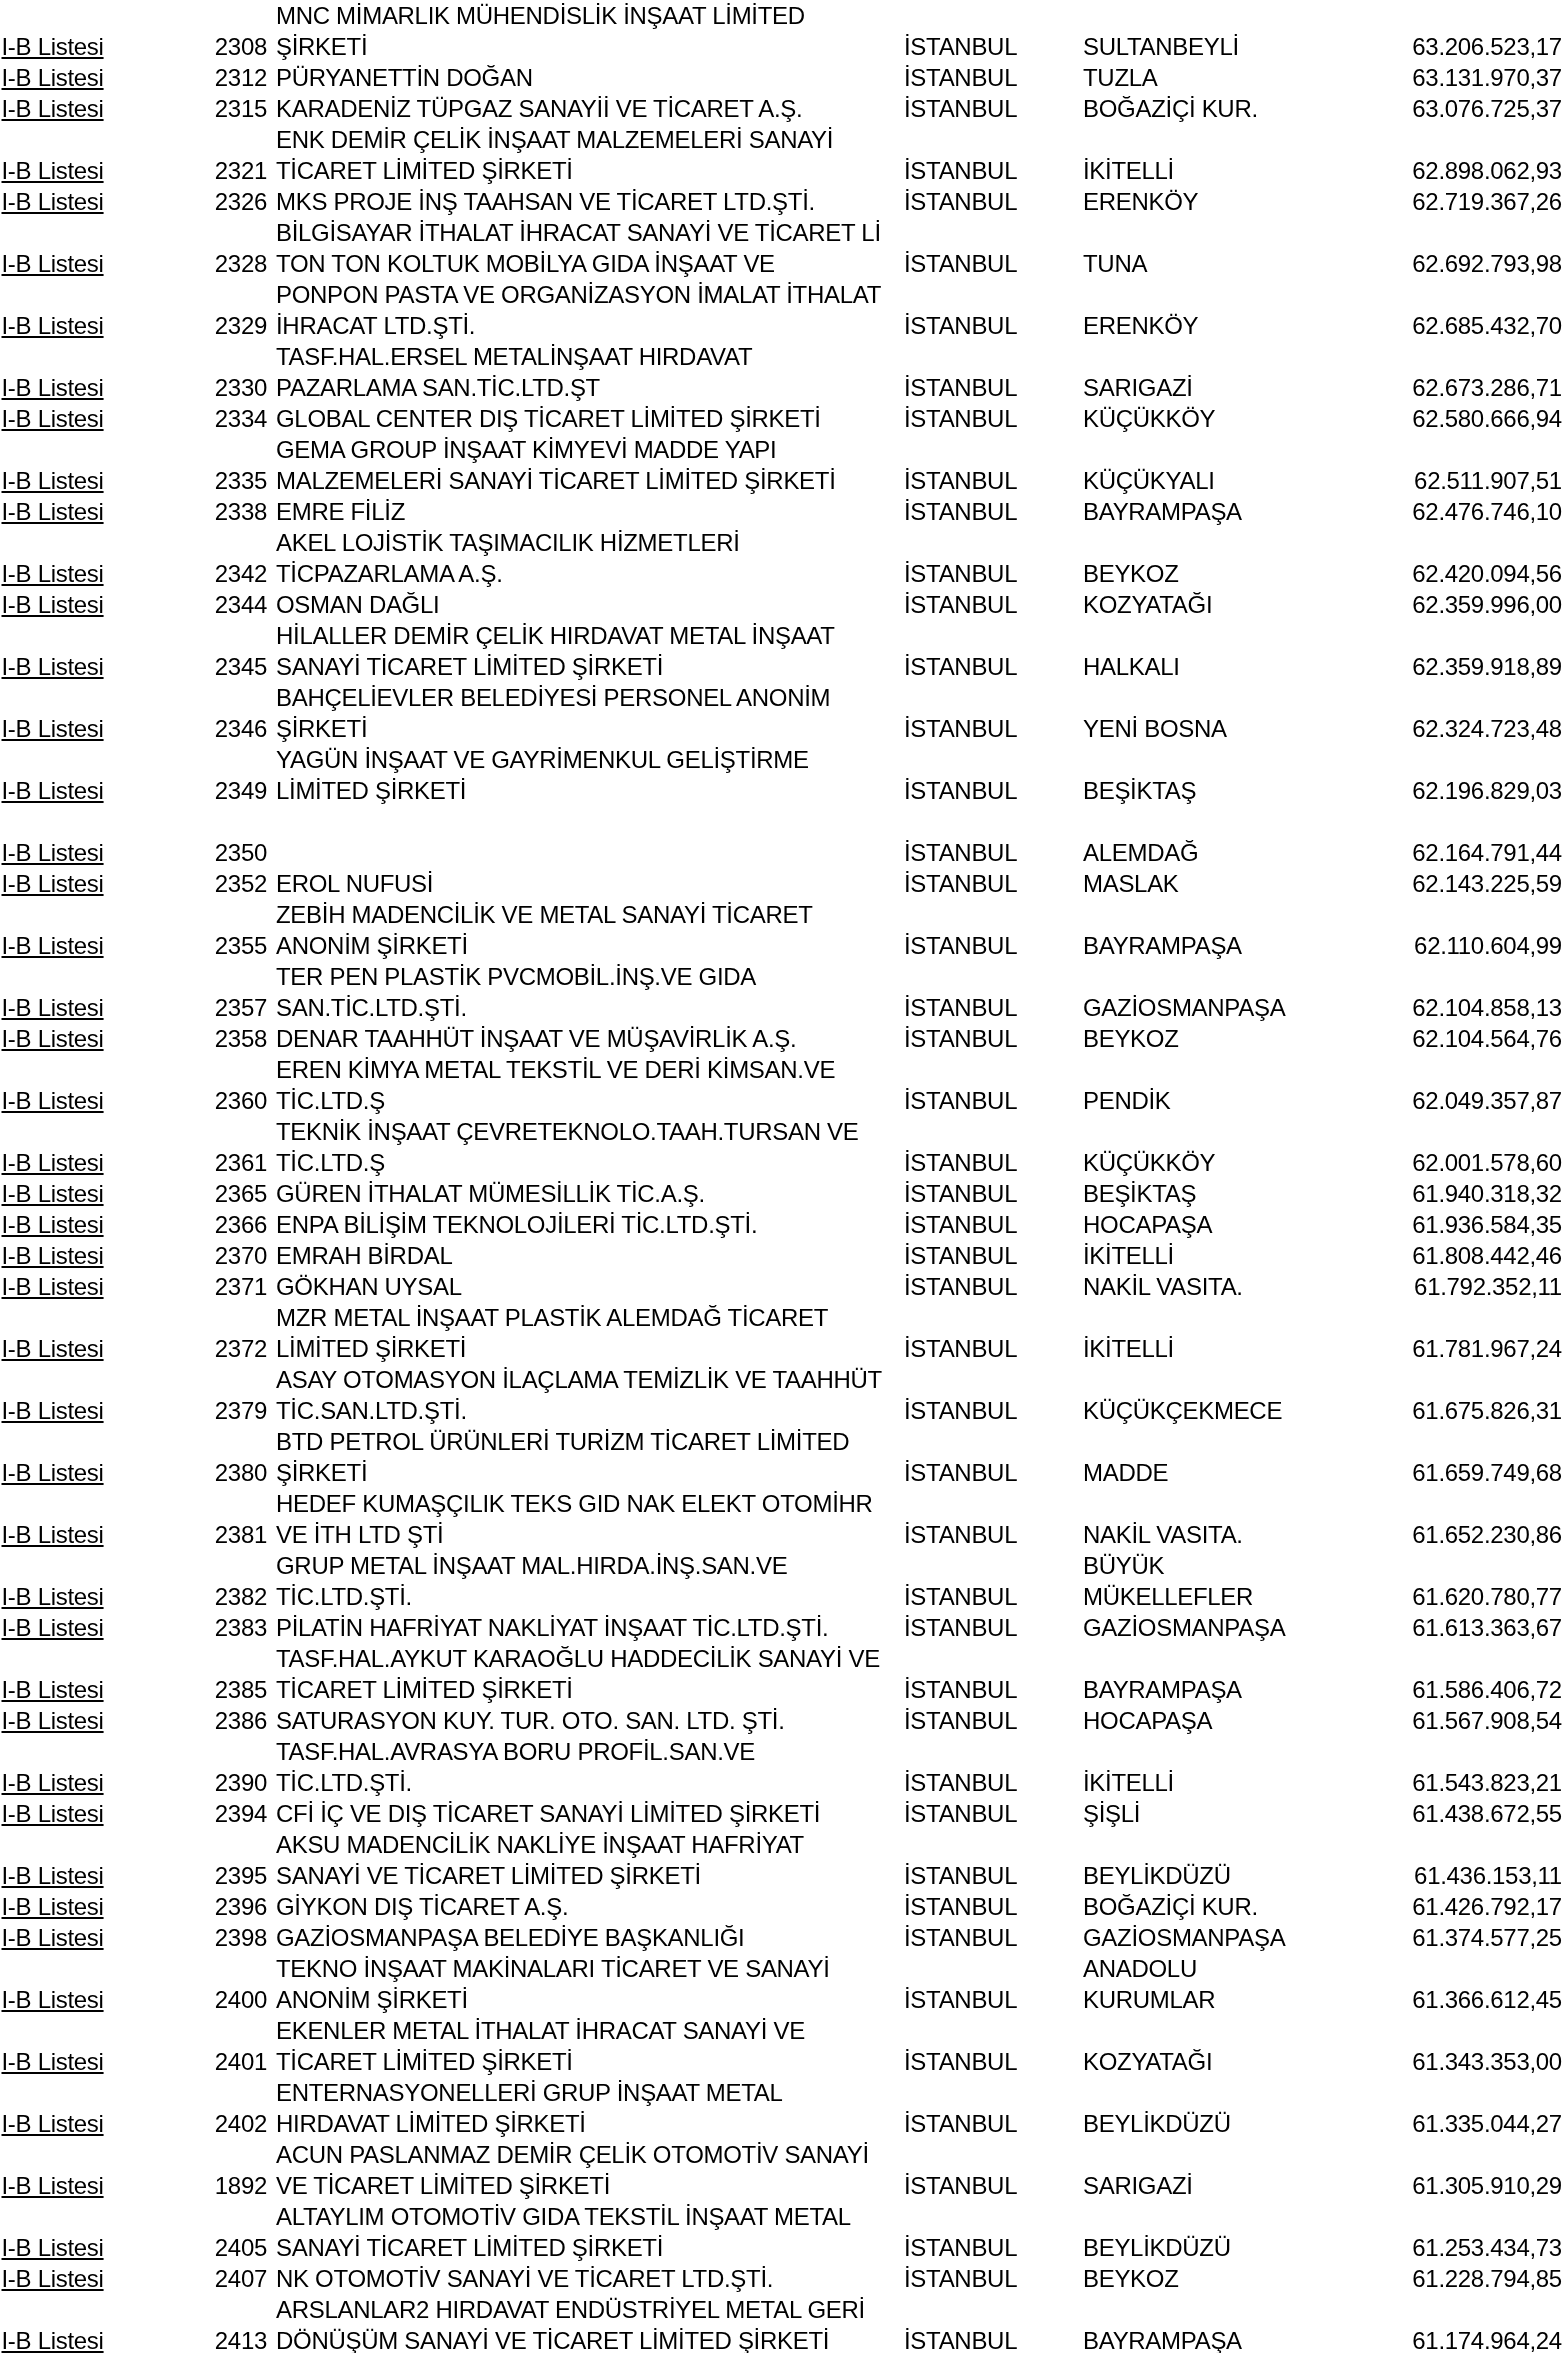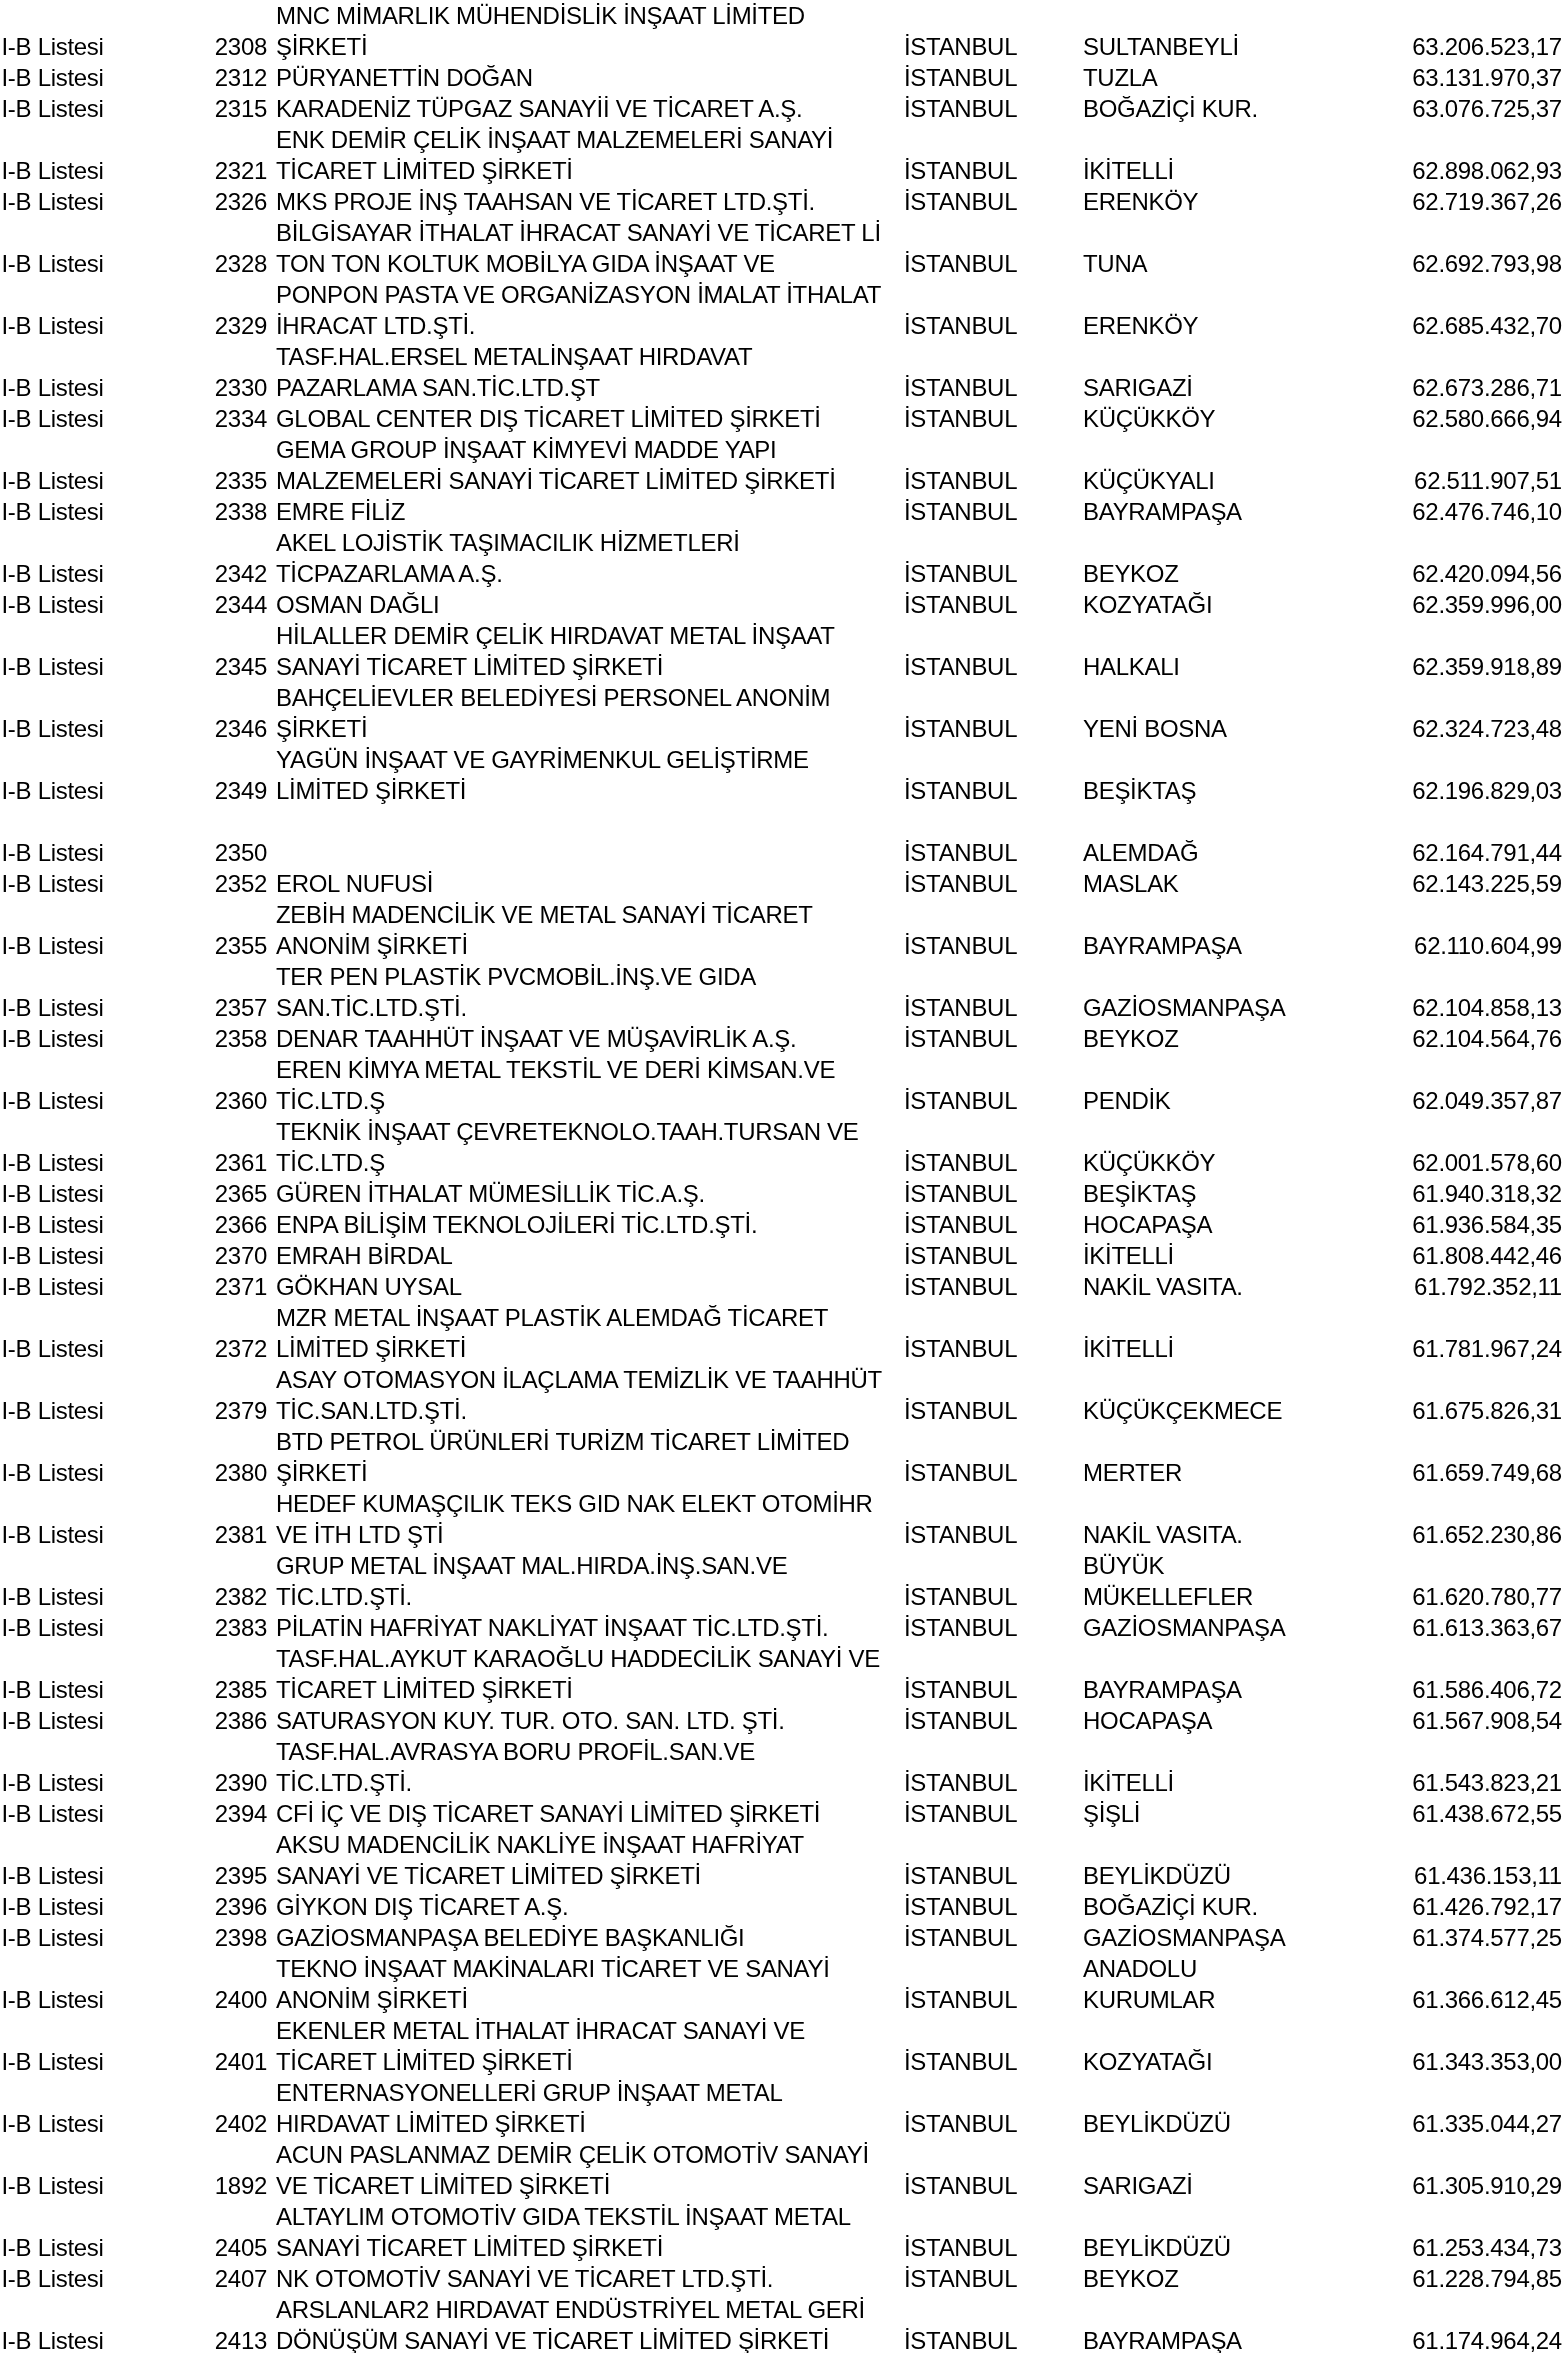--- a/index.html
+++ b/index.html
@@ -29,21 +29,21 @@
     .rec.l1 { height: 31px; }
     .rec.l2 { height: 62px; }
     .cell {
       position: absolute;
       bottom: 0;
       height: 31px;
       line-height: 31px;
       white-space: nowrap;
       letter-spacing: -0.3px;
     }
-    .c-list { left: 1.5px; }
+    .c-list { left: 1.5px; text-decoration: underline; }
     .c-no { left: 154px; width: 113px; text-align: right; }
     .c-name {
       left: 276px;
       width: 662px;
       white-space: normal;
       height: auto;
       bottom: 0;
     }
     .c-name .ln {
       display: block;
@@ -433,21 +433,21 @@
     </div>
     <div class="rec l2">
       <span class="cell c-list">I-B Listesi</span>
       <span class="cell c-no">2380</span>
       <span class="cell c-name">
         <span class="ln">BTD PETROL ÜRÜNLERİ TURİZM TİCARET LİMİTED</span>
         <span class="ln">ŞİRKETİ</span>
       </span>
       <span class="cell c-city">İSTANBUL</span>
       <span class="cell c-dist">
-        <span class="ln">MERTER</span>
+        <span class="ln">MADDE</span>
       </span>
       <span class="cell c-amt">61.659.749,68</span>
     </div>
     <div class="rec l2">
       <span class="cell c-list">I-B Listesi</span>
       <span class="cell c-no">2381</span>
       <span class="cell c-name">
         <span class="ln">HEDEF KUMAŞÇILIK TEKS GID NAK ELEKT OTOMİHR</span>
         <span class="ln">VE İTH LTD ŞTİ</span>
       </span>

